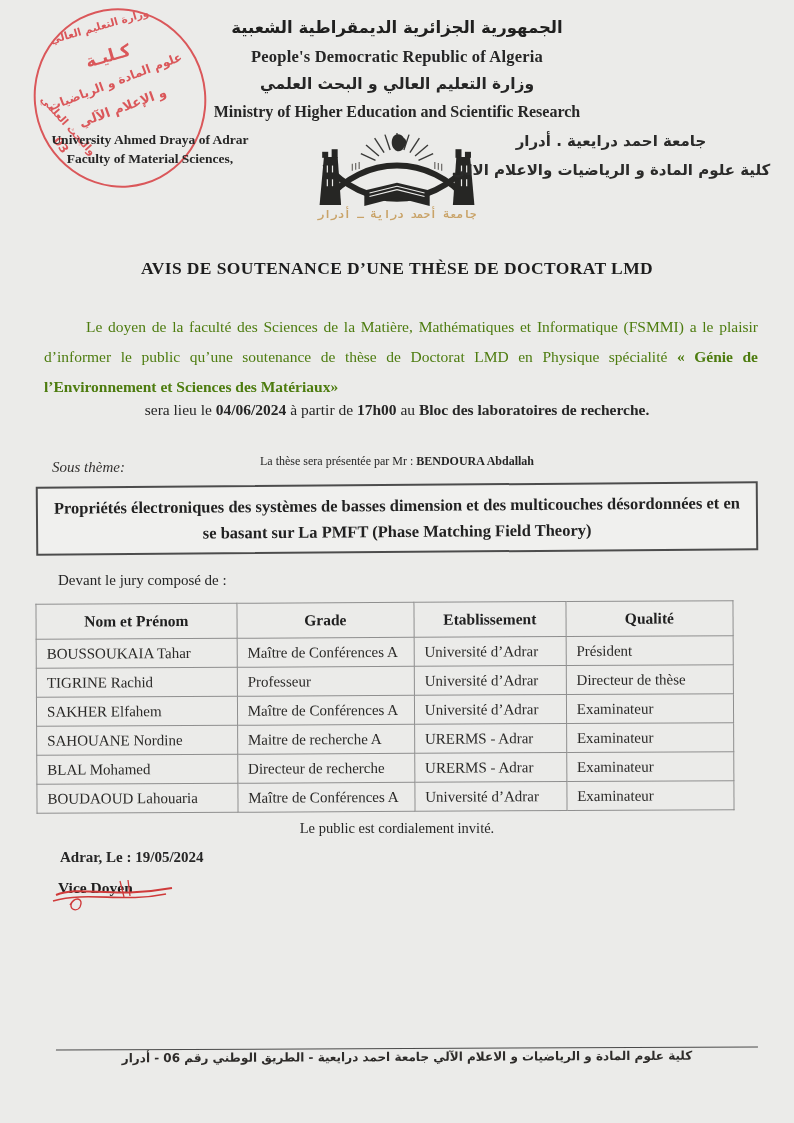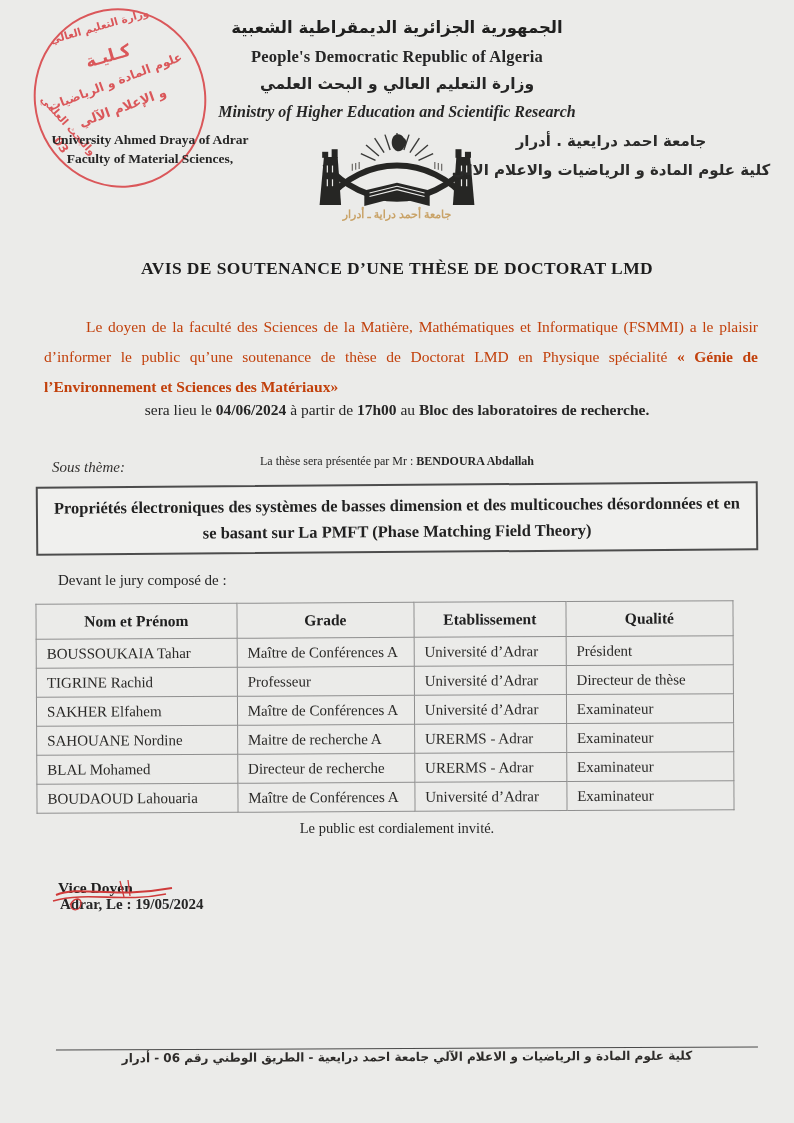--- a/index.html
+++ b/index.html
@@ -10,31 +10,31 @@
     font-family:"Liberation Serif", serif; color:#262626;
   }
   .abs { position:absolute; }
   .center { text-align:center; width:100%; }
   .ar { font-family:"DejaVu Sans", sans-serif; direction:rtl; }
 
   
   .h-ar1 { top:18px; font-size:16.5px; font-weight:bold; color:#20201f; }
   .h-en1 { top:47px; font-size:16.5px; font-weight:bold; letter-spacing:.2px; }
   .h-ar2 { top:75px; font-size:15.5px; font-weight:bold; }
-  .h-en2 { top:103px; font-size:16px; font-weight:bold;font-style:italic; }
+  .h-en2 { top:103px; font-size:16px; font-weight:bold; }
 
   .org-left { top:131px; left:8px; width:284px; text-align:center;
               font-size:13.5px; font-weight:bold; line-height:1.4; }
   .org-right { top:127px; right:18px; width:330px; text-align:center;
                font-size:15px; font-weight:bold; line-height:1.9; color:#2b2b2a; }
 
   
   .logo { top:126px; left:296px; width:202px; text-align:center; }
   .logo svg { display:block; margin:0 auto; }
-  .logo-caption { font-family:Liberation Sans, sans-serif; direction:rtl;
+  .logo-caption { font-family:Liberation Mono, monospace; direction:rtl;
                   font-size:11px; font-weight:bold; color:#c9a368; margin-top:-4px; }
 
   
   .stamp { left:34px; top:8px; width:172px; height:180px;
            transform:rotate(-16deg); color:#d9484b; opacity:.9;
            font-family:"DejaVu Sans", sans-serif; }
   .stamp-outer { position:absolute; inset:0; border:2.5px solid #d9484b; border-radius:50%; }
   .stamp-rim-top { position:absolute; top:9px; width:100%; text-align:center;
                    font-size:10.5px; font-weight:bold; direction:rtl; }
   .stamp-rim-left { position:absolute; left:-16px; top:96px; width:90px; text-align:center;
@@ -44,38 +44,38 @@
   .stamp-c2 { position:absolute; top:66px; width:100%; text-align:center;
               font-size:12px; font-weight:bold; direction:rtl; transform:rotate(-5deg); }
   .stamp-c3 { position:absolute; top:92px; width:100%; text-align:center;
               font-size:13px; font-weight:bold; direction:rtl; transform:rotate(-4deg); }
   .stamp-num { position:absolute; left:8px; top:112px; font-size:12px; font-weight:bold;
                transform:rotate(72deg); }
 
   
   .doc-title { top:258px; font-size:17.5px; font-weight:bold; letter-spacing:.4px; color:#1e1e1e; }
   .para { top:312px; left:44px; width:714px; font-size:15.5px; line-height:1.95;
-          text-align:justify; text-indent:42px; color:#c2410c; }
+          text-align:justify; text-indent:42px; color:#4d7c0f; }
   .p2 { top:401px; font-size:15.5px; }
   .p3 { top:454px; font-size:12px; }
   .sous { top:459px; left:52px; font-size:15px; font-style:italic; color:#33312f; }
   .thesis-box { top:484px; left:36px; width:722px; border:2px solid #4c4c4c;
                 padding:7px 14px; text-align:center; font-size:16.5px; font-weight:bold;
                 line-height:1.55; color:#222; transform:rotate(-0.45deg); background:rgba(255,255,255,.25); }
   .jury-intro { top:572px; left:58px; font-size:15px; }
 
   
   .jury-table-wrap { top:602px; left:36px; width:698px; transform:rotate(-0.3deg); }
   table { width:100%; border-collapse:collapse; border:1.5px solid #7c7c7c; }
   th, td { border:1px solid #8f8f8f; font-size:15px; padding:4px 10px; color:#2b2a28; }
   th { font-weight:bold; text-align:center; padding:8px 6px; font-size:15.5px; color:#202020; }
   td { height:29px; }
 
   .invite { top:820px; font-size:14.5px; }
-  .dateline { top:849px; left:60px; font-size:15px; font-weight:bold;margin-top:47px; }
+  .dateline { top:849px; left:60px; font-size:15px; font-weight:bold; }
   .signature { top:879px; left:58px; font-size:15.5px; font-weight:bold; color:#1f1f1f; }
   .signature .scribble { position:absolute; left:-8px; top:-8px; pointer-events:none; }
 
   
   .footer { top:1048px; left:56px; width:702px; transform:rotate(-0.25deg); }
   .footer-rule { border-top:1.5px solid #4a4a4a; width:100%; }
   .footer-text { text-align:center; font-size:12px; font-weight:bold; margin-top:1px; color:#2e2c2a; }
 </style>
 </head>
 <body>

